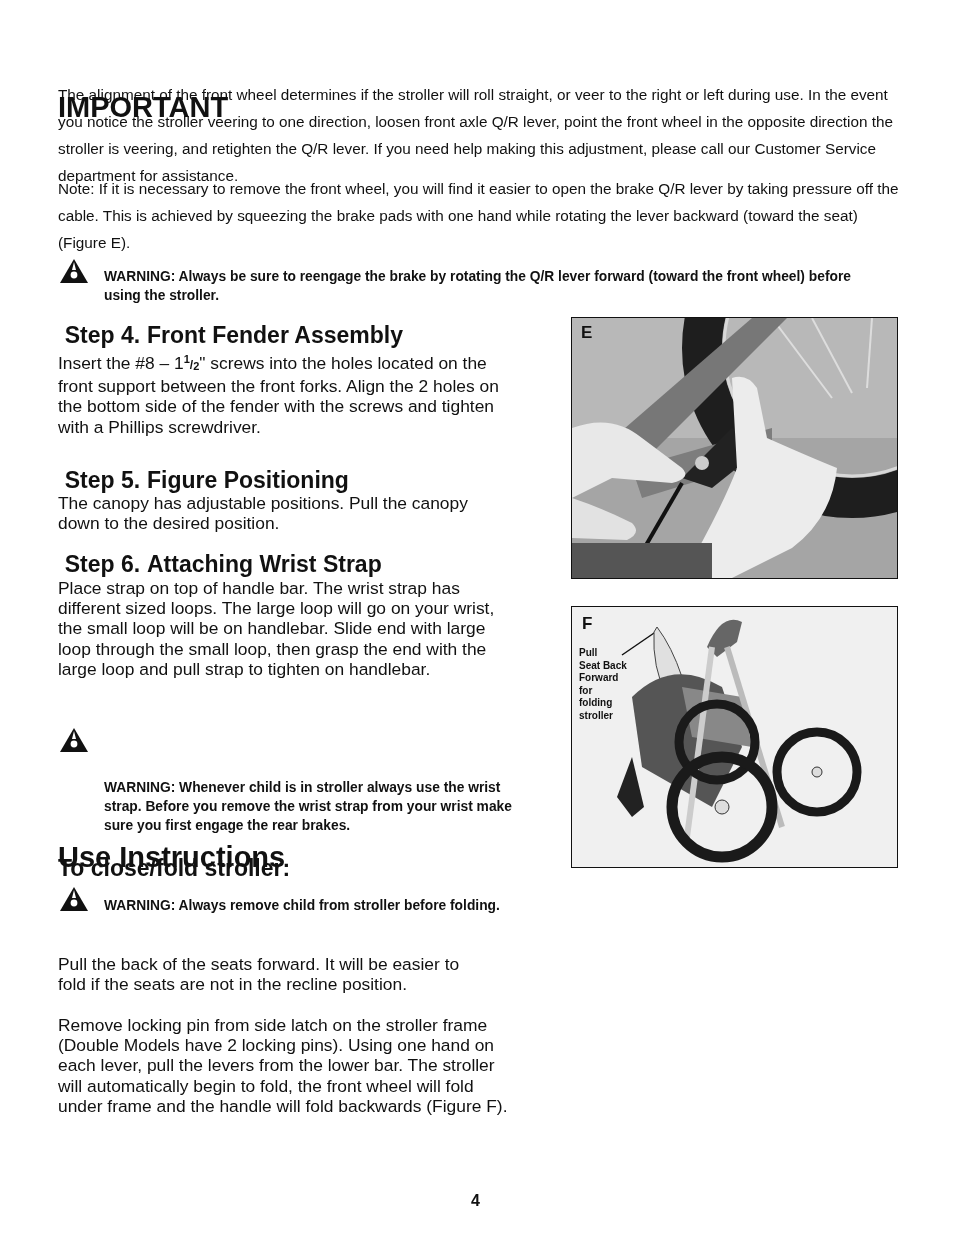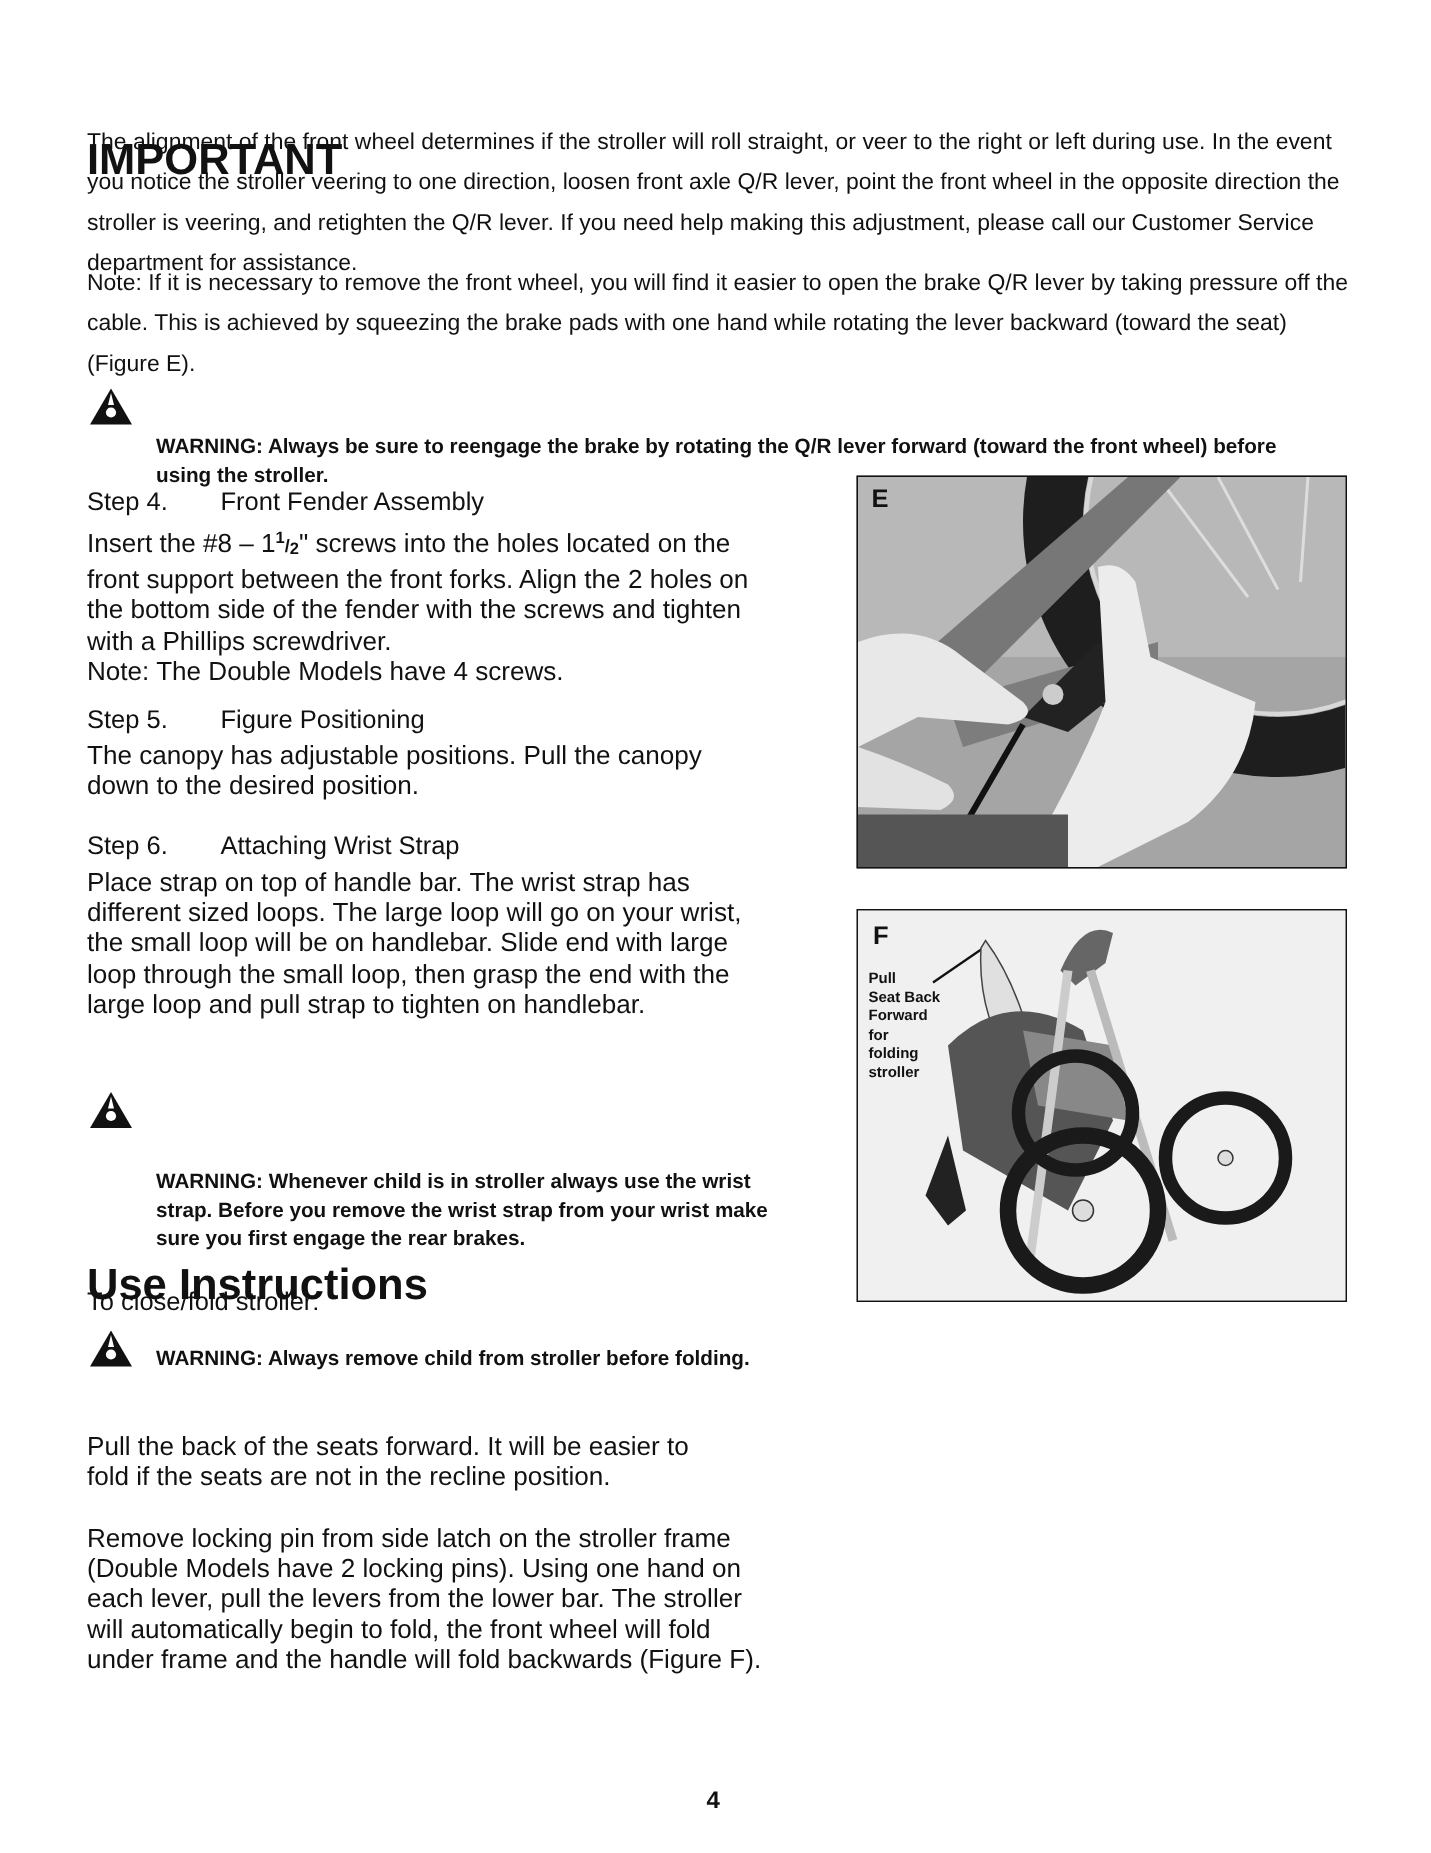--- a/index.html
+++ b/index.html
@@ -3,21 +3,21 @@
 <meta charset="utf-8">
 <style>
   html, body { margin: 0; padding: 0; background: #ffffff; }
   body { width: 954px; height: 1235px; position: relative; overflow: hidden;
          font-family: "Liberation Sans", sans-serif; color: #111; }
   .abs { position: absolute; }
   .h1 { font-weight: bold; font-size: 29px; line-height: 30px; }
   .body-sm { font-size: 15.3px; line-height: 27px; }
   .body-lg { font-size: 17.4px; line-height: 20.2px; }
   .warn { font-weight: bold; font-size: 13.8px; line-height: 19px; }
-  .step { font-weight: normal; font-size: 17px; line-height: 22px; }
+  .step { font-weight: bold; font-size: 23px; line-height: 22px; text-align: center; }
   .step .num { display: inline-block; width: 89px; }
   .warn-icon { width: 30px; height: 26px; }
   .figure { border: 1.5px solid #111; overflow: hidden; }
   .fig-label { font-weight: bold; font-size: 17px; }
   .fig-note { font-weight: bold; font-size: 10px; line-height: 12.6px; }
   sup.frac { font-size: 11px; vertical-align: 6px; font-weight: bold; }
   sub.frac { font-size: 11px; vertical-align: -1px; font-weight: bold; }
 </style>
 </head>
 <body>
@@ -28,28 +28,27 @@
 
 <div class="abs body-sm" style="left:58px; top:175px; width:850px;">Note: If it is necessary to remove the front wheel, you will find it easier to open the brake Q/R lever by taking pressure off the cable. This is achieved by squeezing the brake pads with one hand while rotating the lever backward (toward the seat) (Figure E).</div>
 
 <div class="abs" style="left:59px; top:258px;">
   <svg class="warn-icon" viewBox="0 0 30 26">
     <polygon points="15,1 29,25 1,25" fill="#111"></polygon>
     <circle cx="15" cy="17" r="3.4" fill="#fff"></circle>
     <polygon points="15,4 17,12 13,12" fill="#fff"></polygon>
   </svg>
 </div>
-<div class="abs warn" style="left:104px; top:267px; width:780px;margin-top:21px;">WARNING: Always be sure to reengage the brake by rotating the Q/R lever forward (toward the front wheel) before using the stroller.</div>
+<div class="abs warn" style="left:104px; top:267px; width:780px;">WARNING: Always be sure to reengage the brake by rotating the Q/R lever forward (toward the front wheel) before using the stroller.</div>
 
 <div class="abs step" style="left:58px; top:324px;">
   <span class="num">Step 4.</span><span>Front Fender Assembly</span>
 </div>
 <div class="abs body-lg" style="left:58px; top:349px; width:450px;">
   <span>Insert the #8 – 1</span><sup class="frac">1</sup><span style="font-size:12px;font-weight:bold;">/</span><sub class="frac">2</sub><span>" screws into the holes located on the front support between the front forks. Align the 2 holes on the bottom side of the fender with the screws and tighten with a Phillips screwdriver.</span><br>
-  <span>Note: The Double Models have 4 screws.</span>
 </div>
 
 <div class="abs step" style="left:58px; top:469px;">
   <span class="num">Step 5.</span><span>Figure Positioning</span>
 </div>
 <div class="abs body-lg" style="left:58px; top:493px; width:450px;">The canopy has adjustable positions. Pull the canopy down to the desired position.</div>
 
 <div class="abs step" style="left:58px; top:553px;">
   <span class="num">Step 6.</span><span>Attaching Wrist Strap</span>
 </div>

